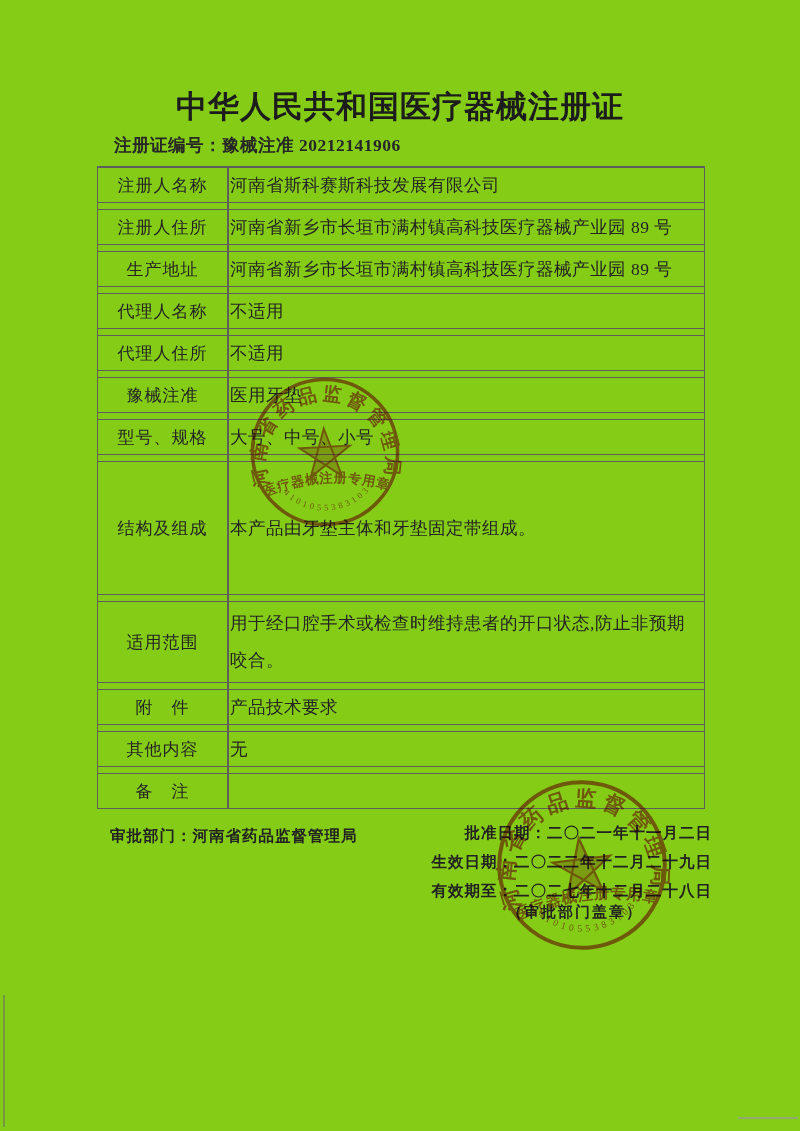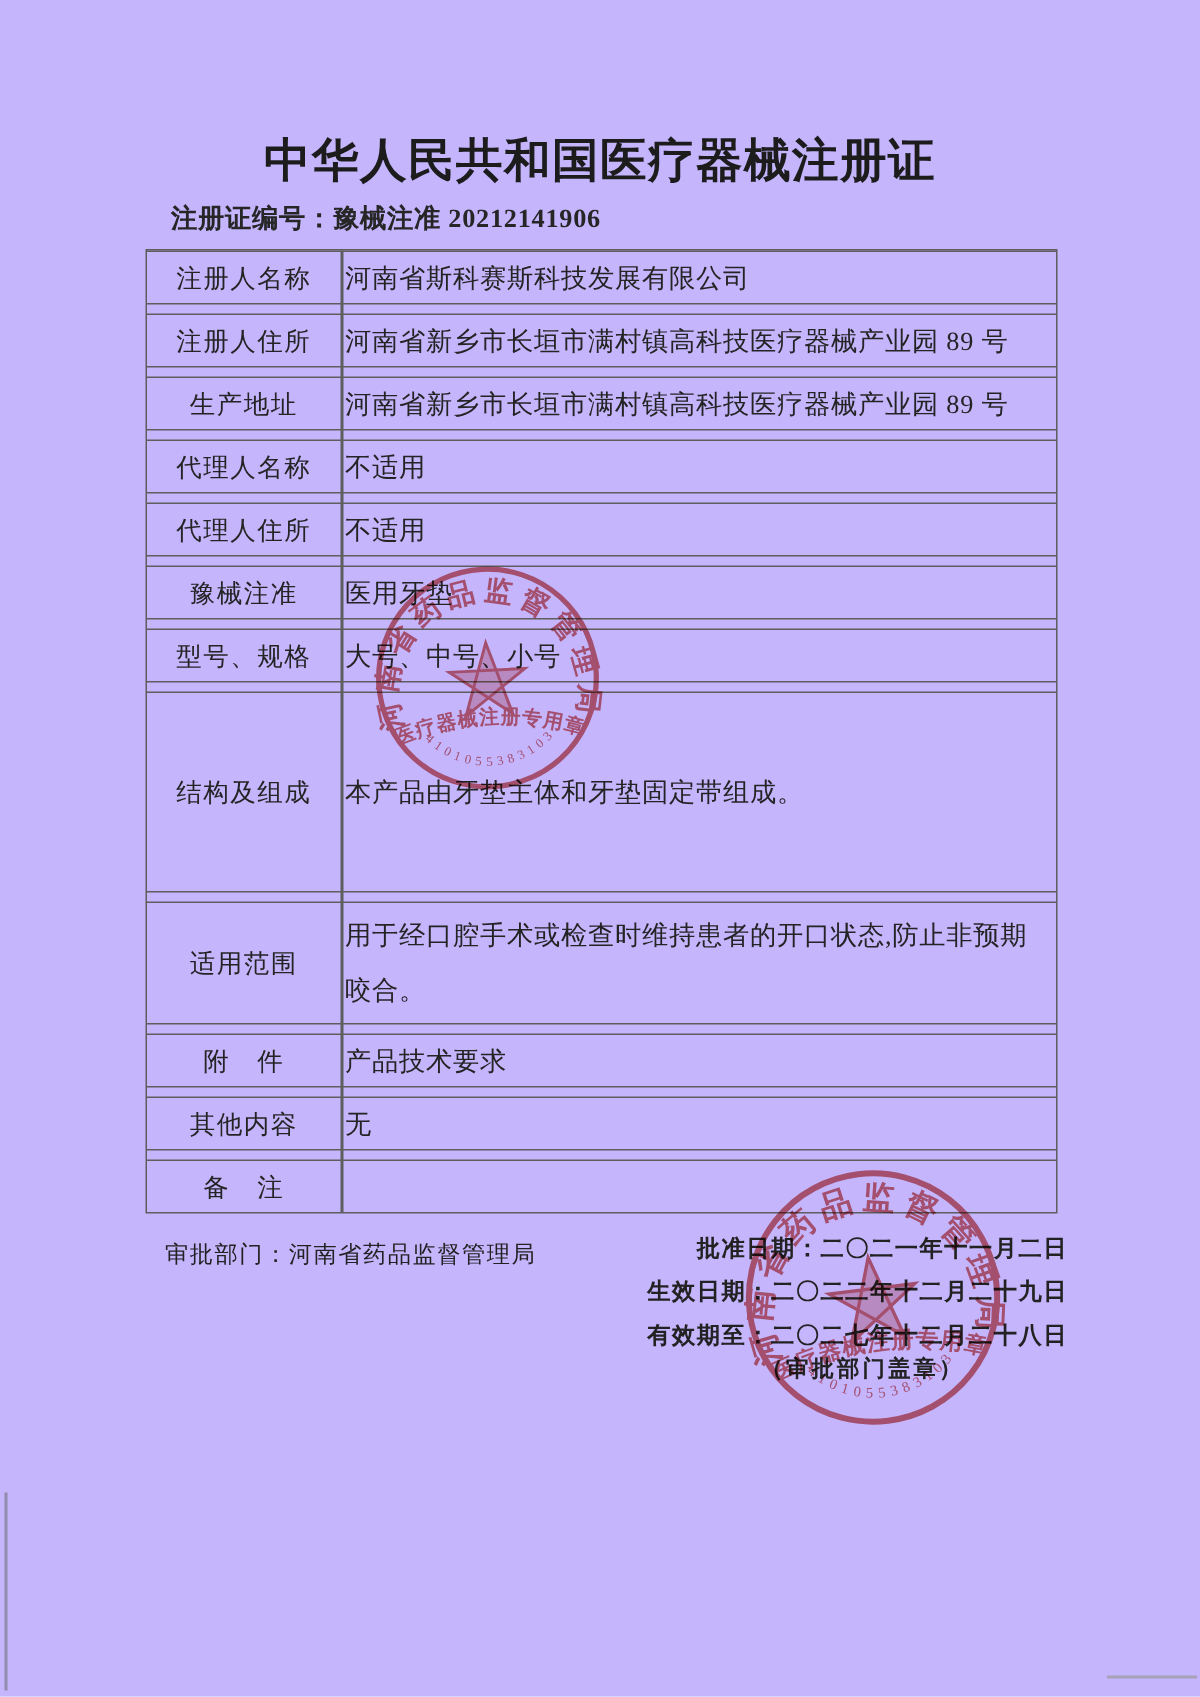--- a/index.html
+++ b/index.html
@@ -1,20 +1,20 @@
 <!DOCTYPE html>
 <html><head>
 <meta charset="utf-8">
 <style>
   html, body { margin: 0; padding: 0; }
   .page {
     position: relative;
     width: 800px;
     height: 1131px;
-    background: #c4b5fd;
+    background: #84cc16;
     overflow: hidden;
     font-family: "Liberation Serif", "DejaVu Serif", serif;
     color: #222222;
   }
 
   
   .page-title {
     position: absolute;
     top: 86px; left: 0; width: 100%;
     text-align: center;
@@ -80,21 +80,21 @@
   .trow.tall { min-height: 132px; }
   .trow.tall .tvalue { align-items: center; }
   .trow.med  { min-height: 70px; }
   .trow.med .tvalue { line-height: 37px; }
 
   
   .approval-dept {
     position: absolute;
     left: 110px; top: 826px;
     font-size: 15.5px;
-    font-weight: 400;
+    font-weight: 700;
     letter-spacing: 1px;
   }
   .dates-block {
     position: absolute;
     right: 88px; top: 818px;
     text-align: right;
     font-size: 15.5px;
     font-weight: 600;
     line-height: 29px;
     letter-spacing: 1px;

